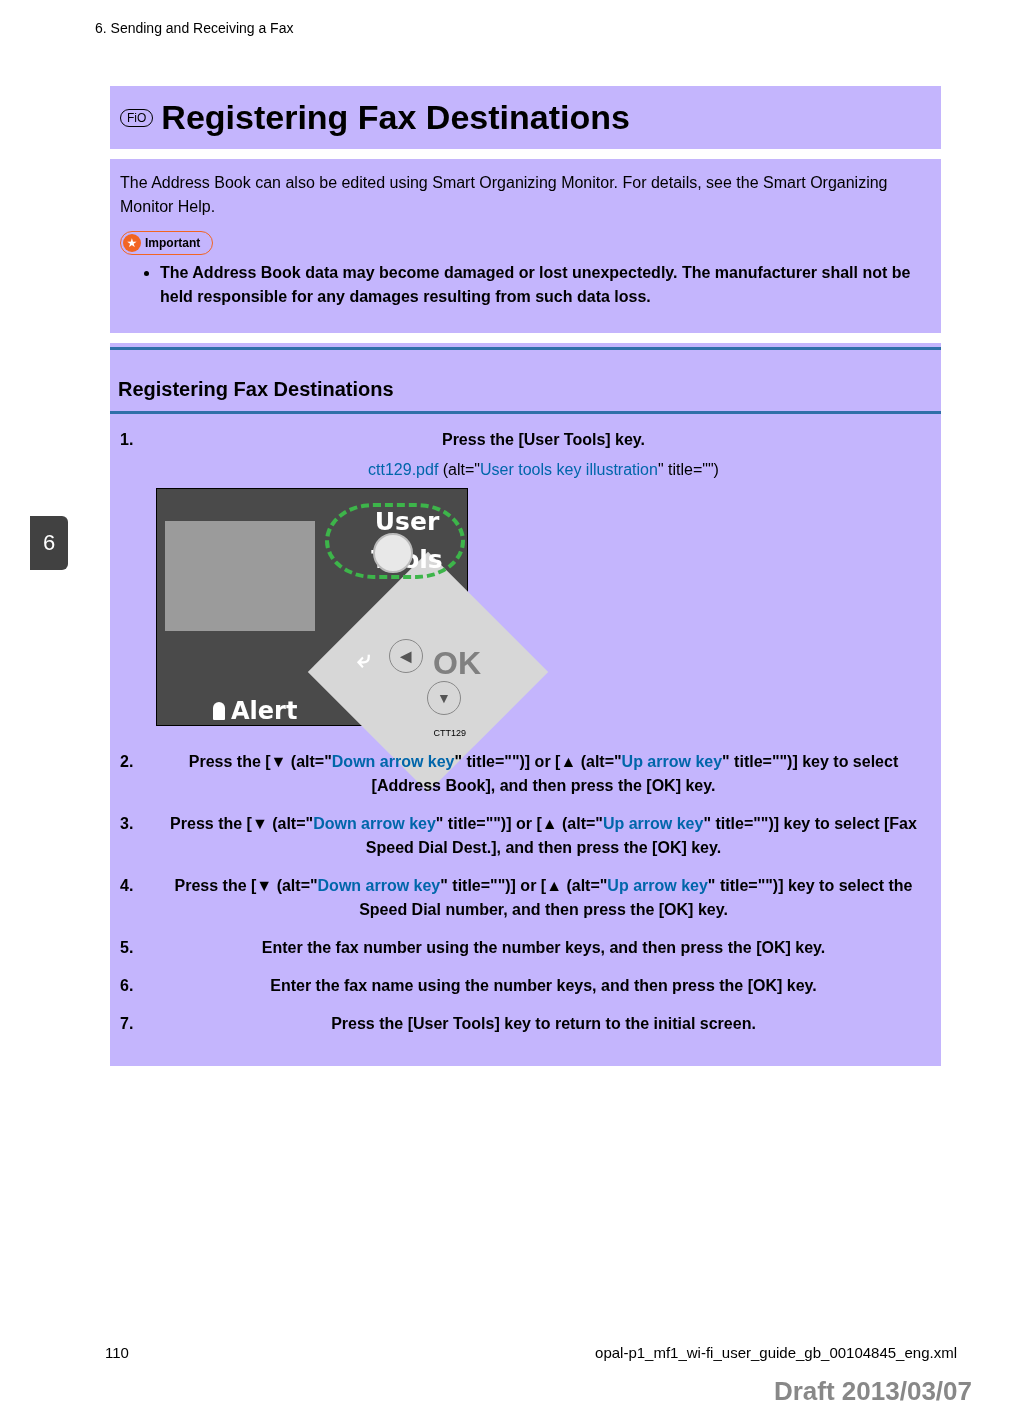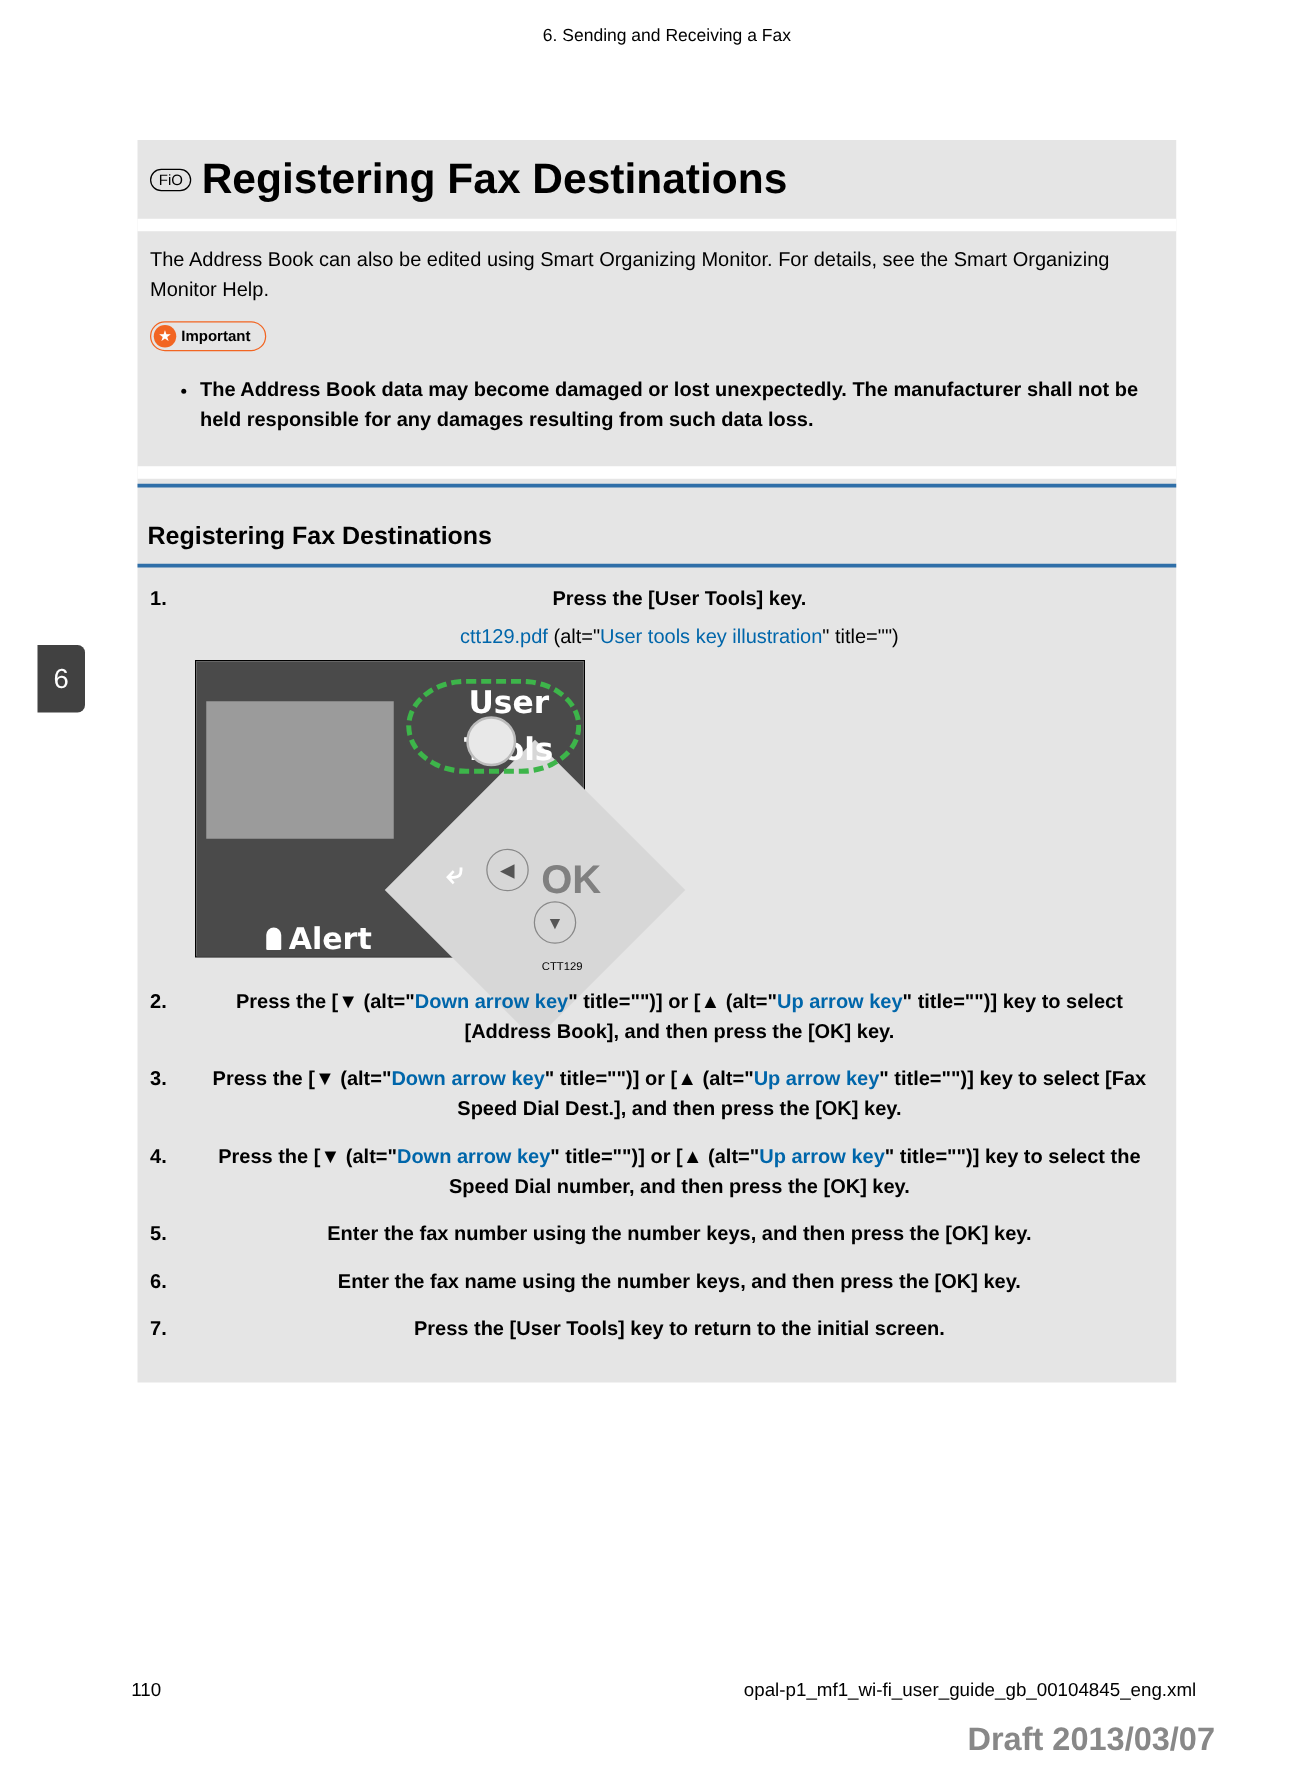--- a/index.html
+++ b/index.html
@@ -1,29 +1,29 @@
 <!DOCTYPE html>
 <html><head>
 <meta charset="utf-8">
 <style>
   * { box-sizing: border-box; margin: 0; padding: 0; }
   html, body { width: 1032px; height: 1421px; font-family: "Futura", "Trebuchet MS", Arial, sans-serif; background: #fff; color: #000; }
   .page { position: relative; width: 1032px; height: 1421px; padding: 20px 60px 0 60px; }
-  .running-head { font-size: 14px; margin-left: 35px; margin-bottom: 76px; text-align: center; }
-  .content-col { width: 831px; margin-left: 50px; background: #e5e5e5; padding: 0; }
+  .running-head { font-size: 14px; margin-left: 35px; margin-bottom: 50px; }
+  .content-col { width: 831px; margin-left: 50px; background: #c4b5fd; padding: 0; }
   .heading-bar { display: flex; align-items: center; padding: 12px 0 12px 10px; }
   .heading-pill { display:inline-flex; align-items:center; justify-content:center; font-size:12px; border:1px solid #000; border-radius:10px; padding:1px 6px; margin-right:8px; background:#fff0; }
   .heading-text { font-size: 34px; font-weight: 600; }
   .white-divider { height: 10px; background: #fff; }
   .section-body { padding: 12px 10px 18px 10px; }
   .intro-p { font-size: 16px; line-height: 1.5; margin-bottom: 8px; }
   .important-label { display:inline-flex; align-items:center; border:1.5px solid #f26522; border-radius:12px; padding:2px 12px 2px 2px; margin-top:4px; }
   .star { width:18px; height:18px; border-radius:50%; background:#f26522; color:#fff; display:inline-flex; align-items:center; justify-content:center; font-size:12px; margin-right:4px; }
   .important-text { font-weight:700; font-size:12px; }
-  .important-ul { margin: 20px 0 6px 40px; font-size:16px; font-weight:600; line-height:1.5; }
+  .important-ul { margin: 6px 0 6px 40px; font-size:16px; font-weight:600; line-height:1.5; }
   .important-ul li { padding-right:8px; }
   .blue-hr { height:3px; background:#2f6fa8; margin: 4px 0 0 0; }
   .subheading { font-size:20px; font-weight:700; padding: 8px 0 6px 8px; margin-top:20px; }
   .steps-area { padding: 14px 10px 16px 10px; }
   .ol { list-style:none; counter-reset: step; }
   .ol > li { counter-increment: step; position:relative; padding-left:36px; font-size:16px; font-weight:600; line-height:1.5; margin-bottom:14px;text-align:center; }
   .ol > li::before { content: counter(step) "."; position:absolute; left:0; }
   .ref-line { font-weight:400; }
   .ref-link { color:#0066aa; }
   .alt-link { color:#0066aa; font-weight:700; }

